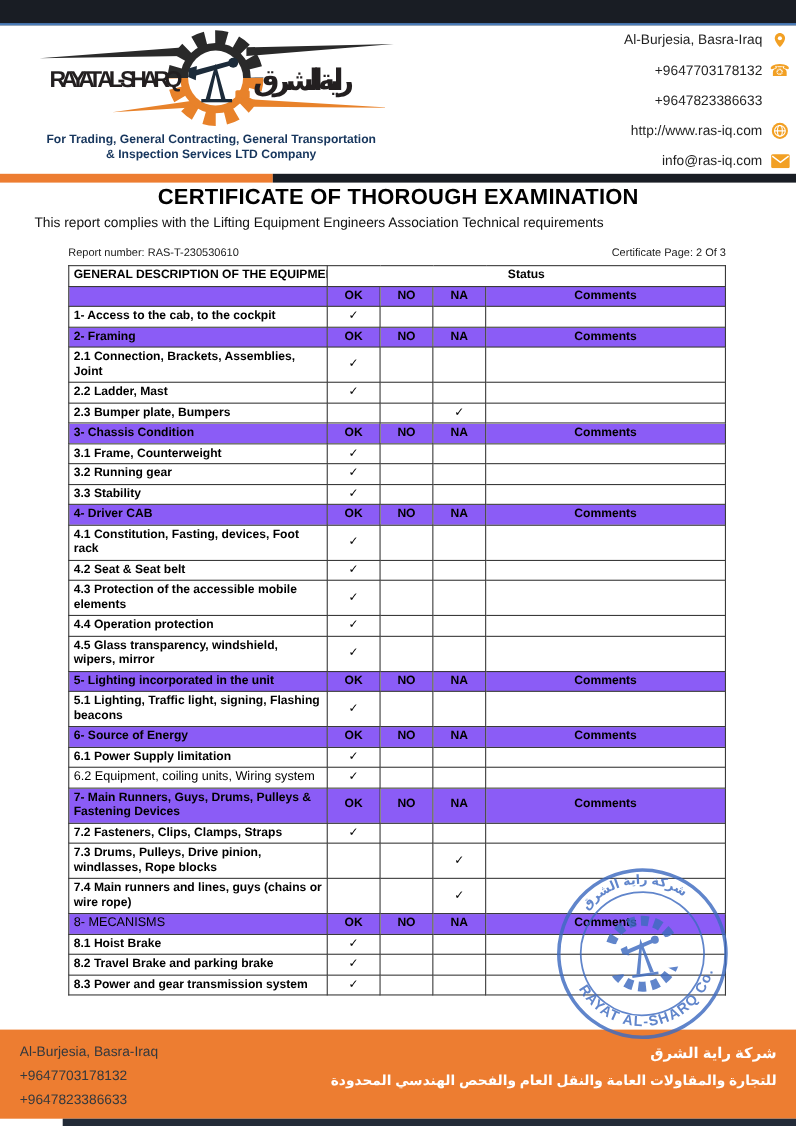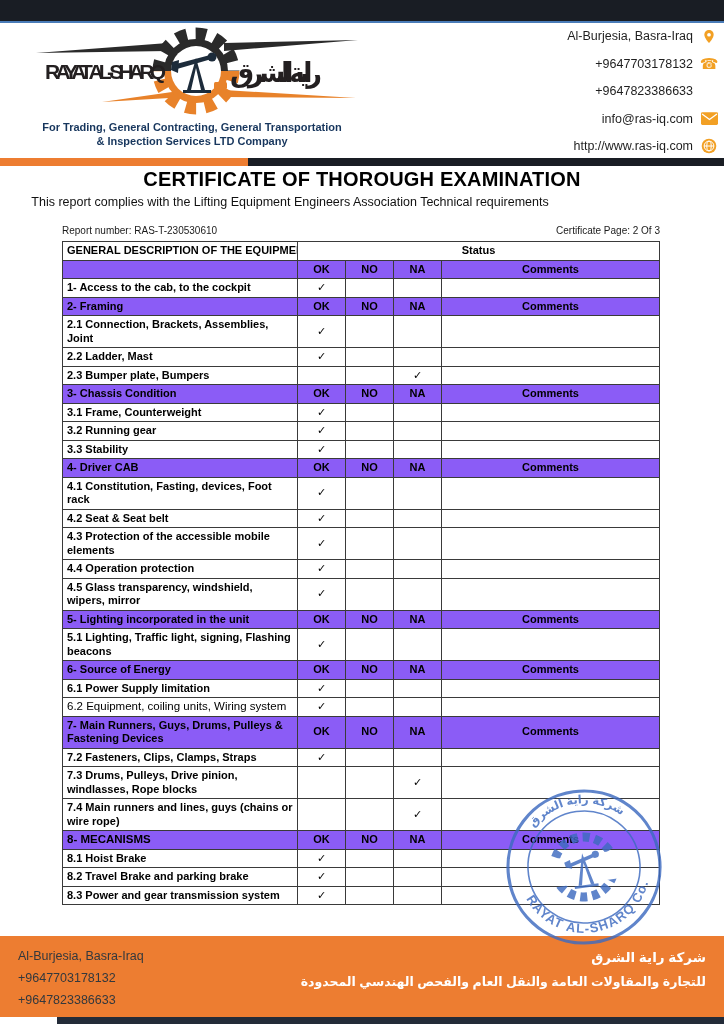--- a/index.html
+++ b/index.html
@@ -28,21 +28,21 @@
         font-size:10px;color:#1a1a1a;}
 
   
   table.cert{position:absolute;left:62px;top:241px;width:597px;border-collapse:collapse;table-layout:fixed;}
   table.cert td{border:1px solid #3a3a3a;padding:2px 4px;font-size:11px;line-height:13.5px;
                 vertical-align:middle;color:#000;overflow:hidden;}
   td.desc{font-weight:bold;text-align:left;}
   td.desc.rg{font-weight:normal;font-size:11.5px;}
   td.st{text-align:center;font-weight:bold;}
   tr.section td{background:#8b5cf6;}
-  tr.section td.desc.rg{font-weight:bold;}
+  tr.section td.desc.rg{font-weight:normal;}
   td.chk{font-weight:normal;font-size:12.5px;color:#4a4a4a;text-align:center;}
   .nowrap{white-space:nowrap;}
   td.hdrstatus{font-weight:bold;font-size:11.5px;text-align:center;}
 
   
   .footer{position:absolute;left:0;top:936px;width:724px;height:81px;background:#ED7D31;}
   .footer-left{position:absolute;left:18px;top:9px;font-size:12.5px;color:#33383d;line-height:22px;}
   .footer-right{position:absolute;right:18px;top:10px;text-align:right;color:#fff;direction:rtl;}
   .footer-right .l1{font-size:13.5px;font-weight:bold;line-height:24px;}
   .footer-right .l2{font-size:12.5px;font-weight:bold;line-height:24px;}
@@ -112,38 +112,38 @@
     </div>
     <div class="contact-row">
       <span class="txt">+9647703178132</span>
       <span class="ic glyph">☎</span>
     </div>
     <div class="contact-row">
       <span class="txt">+9647823386633</span>
       <span class="ic"></span>
     </div>
     <div class="contact-row">
-      <span class="txt">info@ras-iq.com</span>
-      <span class="ic">
-        <svg viewBox="0 0 24 18" width="17" height="13">
-            <rect width="24" height="18" rx="2" fill="#F2A024"></rect>
-            <path d="M1.5 2.5 12 10.5 22.5 2.5" fill="none" stroke="#fff" stroke-width="1.8"></path>
-          </svg>
-      </span>
-    </div>
-    <div class="contact-row">
       <span class="txt">http://www.ras-iq.com</span>
       <span class="ic">
         <svg viewBox="0 0 24 24" width="16" height="16">
             <circle cx="12" cy="12" r="11" fill="#F2A024"></circle>
             <g stroke="#fff" stroke-width="1.5" fill="none">
               <circle cx="12" cy="12" r="7.3"></circle>
               <ellipse cx="12" cy="12" rx="3.3" ry="7.3"></ellipse>
               <line x1="4.7" y1="12" x2="19.3" y2="12"></line>
             </g>
+          </svg>
+      </span>
+    </div>
+    <div class="contact-row">
+      <span class="txt">info@ras-iq.com</span>
+      <span class="ic">
+        <svg viewBox="0 0 24 18" width="17" height="13">
+            <rect width="24" height="18" rx="2" fill="#F2A024"></rect>
+            <path d="M1.5 2.5 12 10.5 22.5 2.5" fill="none" stroke="#fff" stroke-width="1.8"></path>
           </svg>
       </span>
     </div>
   </div>
 
   <div class="divider-orange"></div>
   <div class="divider-dark"></div>
 
   <div class="title">CERTIFICATE OF THOROUGH EXAMINATION</div>
   <div class="subtitle">This report complies with the Lifting Equipment Engineers Association Technical requirements</div>

